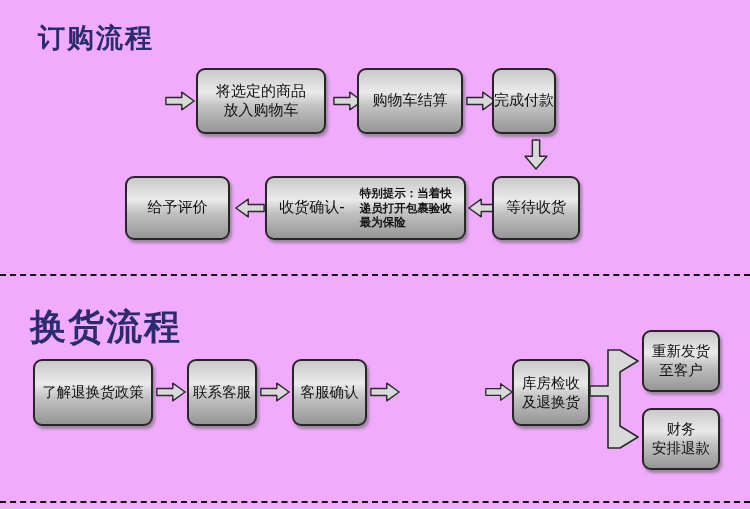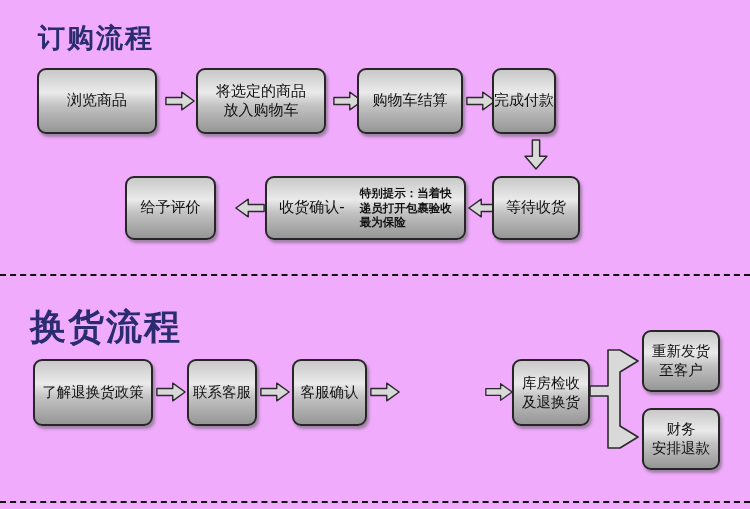--- a/index.html
+++ b/index.html
@@ -34,21 +34,20 @@
   }
   .divider{position:absolute;left:0;width:750px;border-top:2px dashed #111;}
 </style>
 </head>
 <body>
 
 <div class="canvas">
 
   <div class="flow-title" style="left:38px;top:20px;font-size:27px;">订购流程</div>
 
-  <div class="fbox" style="left:37px;top:68px;width:120px;height:66px;">浏览商品</div>
 
   <svg class="arrow" style="left:165px;top:89px;" width="30" height="24" viewBox="0 0 34 26">
     <path d="M1,9 L19,9 L19,3 L33,13 L19,23 L19,17 L1,17 Z"></path>
     </svg>
 
   <div class="fbox" style="left:196px;top:68px;width:130px;height:66px;">将选定的商品
 放入购物车</div>
 
   <svg class="arrow" style="left:333px;top:89px;" width="30" height="24" viewBox="0 0 34 26">
     <path d="M1,9 L19,9 L19,3 L33,13 L19,23 L19,17 L1,17 Z"></path>
@@ -59,21 +58,21 @@
   <svg class="arrow" style="left:466px;top:89px;" width="30" height="24" viewBox="0 0 34 26">
     <path d="M1,9 L19,9 L19,3 L33,13 L19,23 L19,17 L1,17 Z"></path>
     </svg>
 
   <div class="fbox" style="left:492px;top:68px;width:64px;height:66px;">完成付款</div>
 
   <svg class="arrow" style="left:523px;top:139px;" width="26" height="31" viewBox="0 0 26 34">
     <path d="M9,1 L17,1 L17,19 L25,19 L13,33 L1,19 L9,19 Z"></path>
     </svg>
 
-  <div class="fbox" style="left:125px;top:176px;width:91px;height:64px;">给予评价</div>
+  <div class="fbox" style="left:125px;top:176px;width:105px;height:64px;">给予评价</div>
 
   <svg class="arrow" style="left:235px;top:196px;" width="30" height="24" viewBox="0 0 34 26">
     <path d="M33,9 L15,9 L15,3 L1,13 L15,23 L15,17 L33,17 Z"></path>
     </svg>
 
   <div class="fbox" style="left:265px;top:176px;width:201px;height:64px;">
     <span class="main-label">收货确认-</span>
     <span class="note">特别提示：当着快
 递员打开包裹验收
 最为保险</span>

